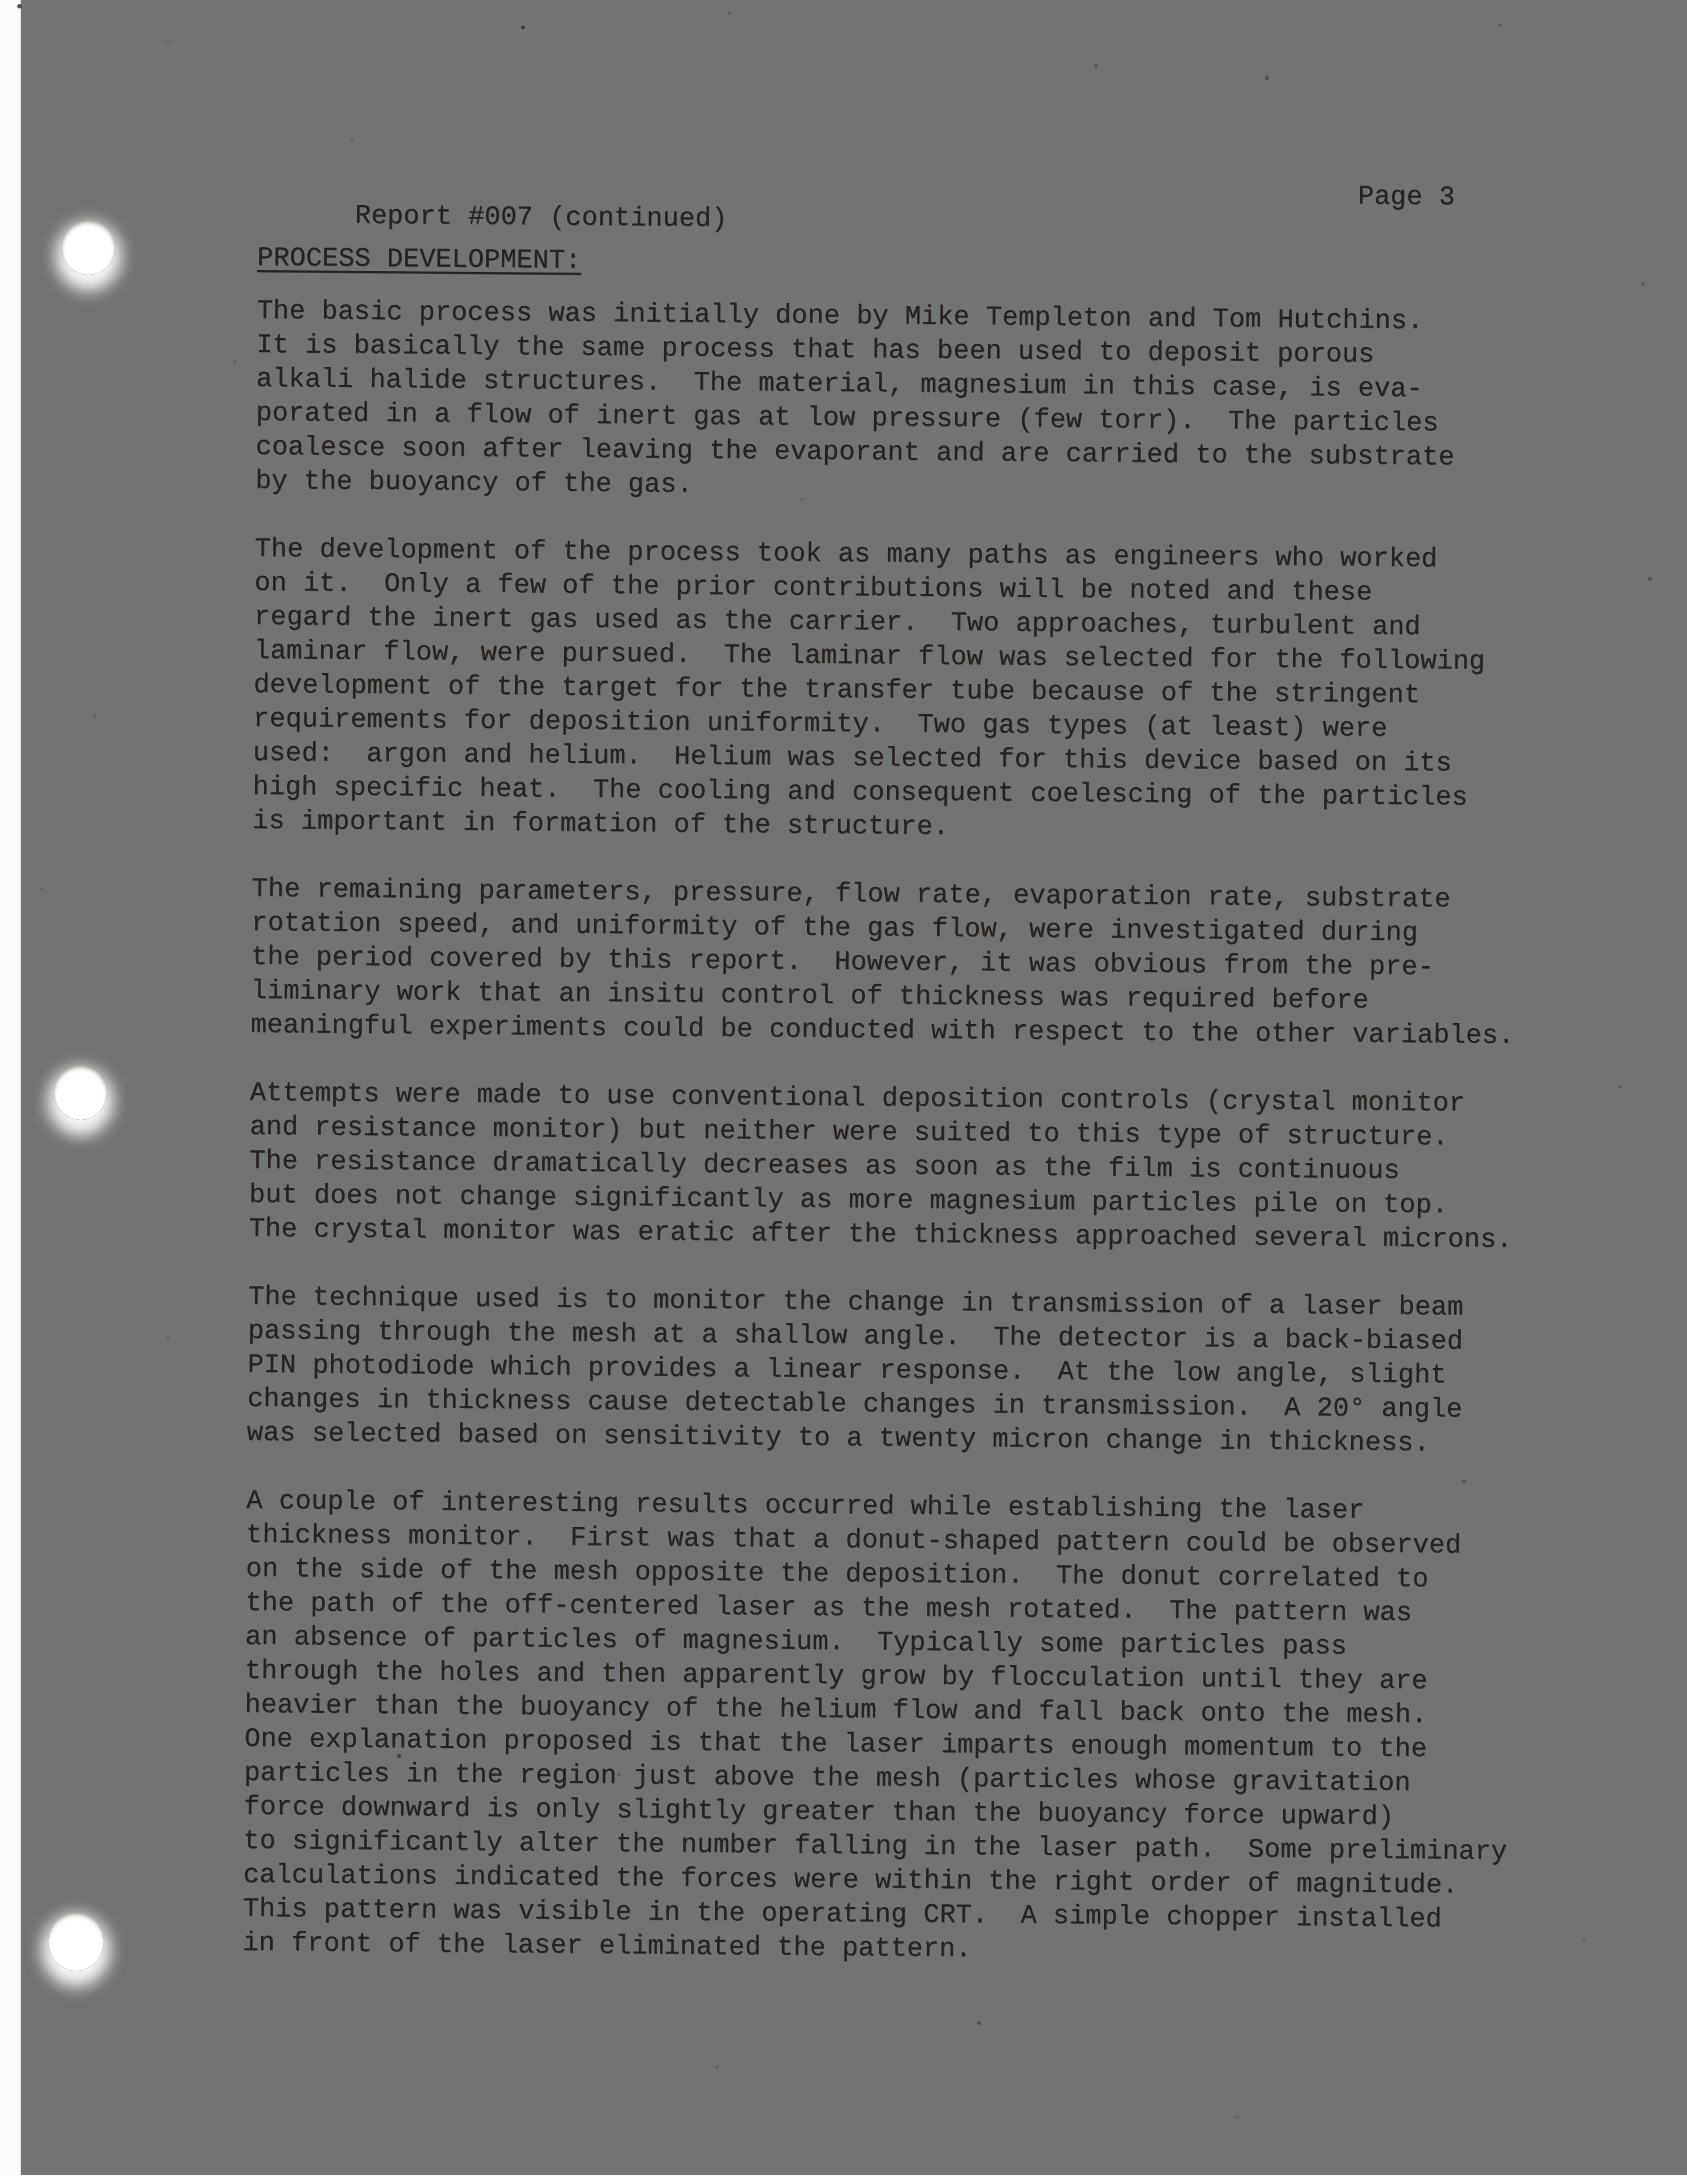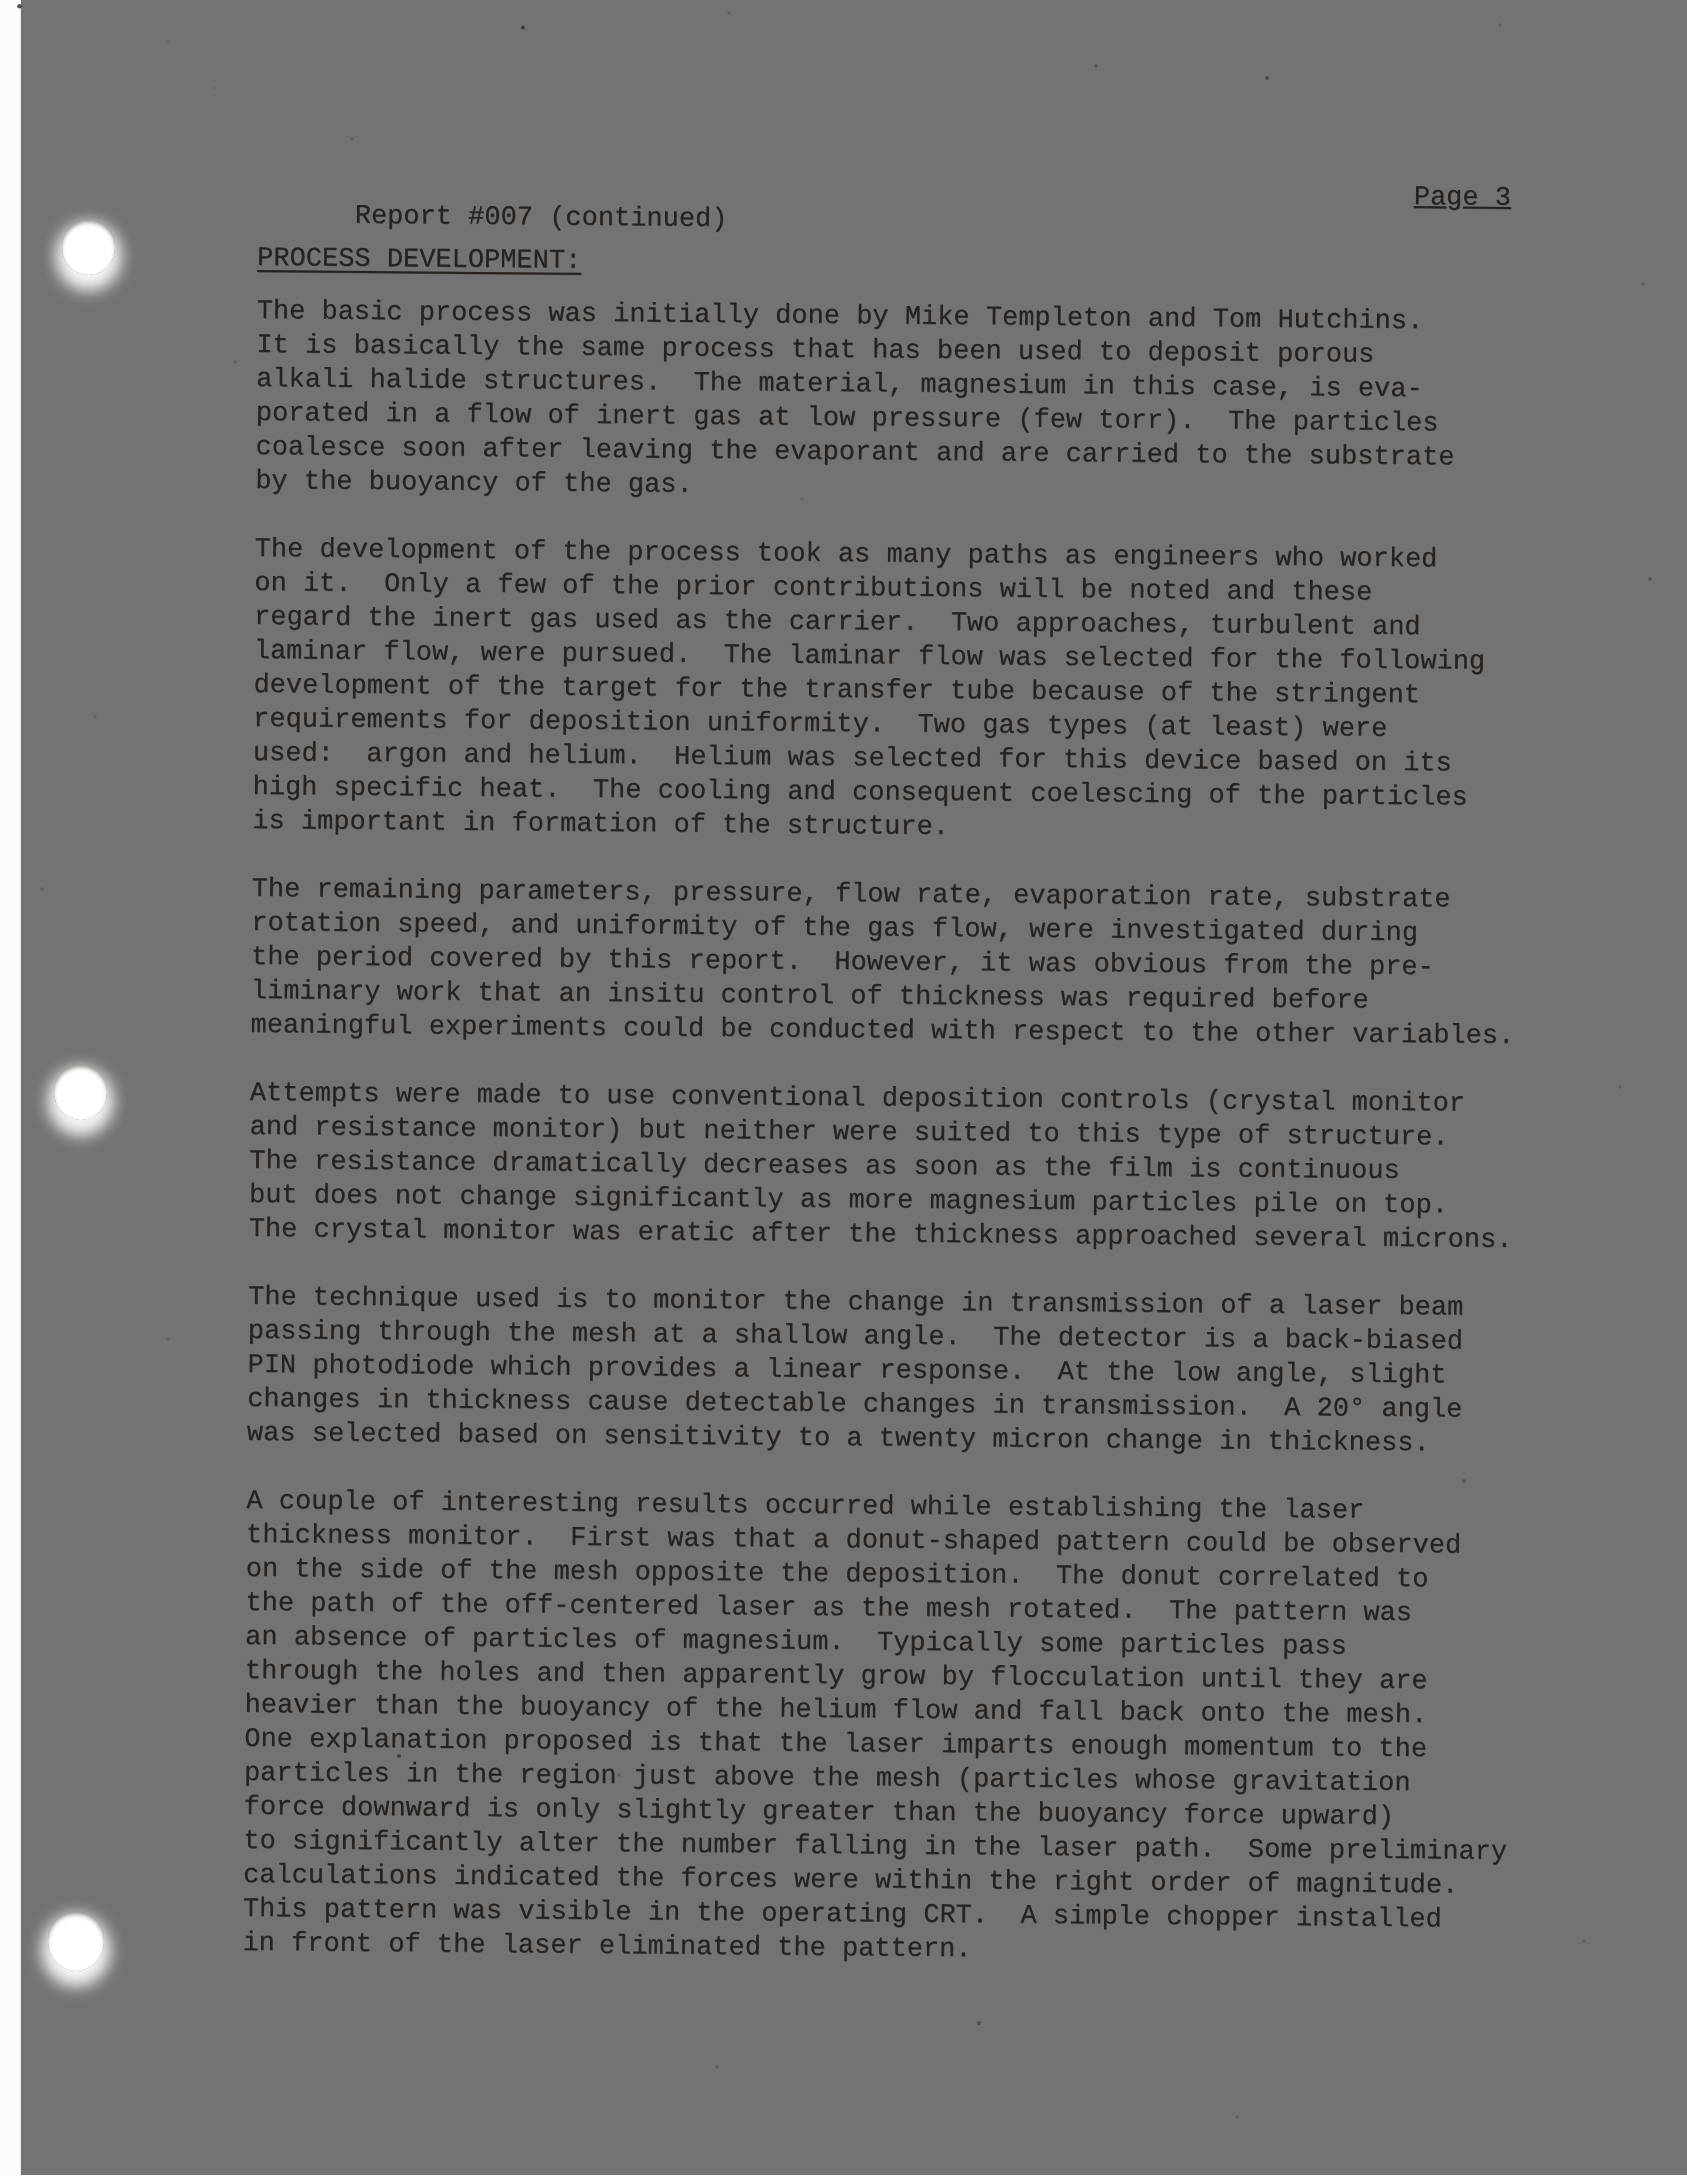--- a/index.html
+++ b/index.html
@@ -79,21 +79,21 @@
   
   .typed {
     position: absolute; left: 258px; top: 164px; width: 1343px;
     transform: rotate(0.5deg); transform-origin: 0 0;
     color: #262220;
     font-size: 27px; line-height: 34px;
     text-shadow: 0.4px 0.5px 0.5px rgba(40,34,28,0.55);
   }
 
   .hdr { position: absolute; left: 0; top: 0; width: 100%; height: 34px; white-space: pre; }
-  .hdr-right { position: absolute; left: 1156px; top: 6px; white-space: pre; text-decoration: underline; }
+  .hdr-right { position: absolute; left: 1100px; top: 6px; white-space: pre; }
 
   .heading {
     position: absolute; left: 0; top: 77px; white-space: pre;
     text-decoration: underline;
     text-decoration-thickness: 2.3px;
     text-underline-offset: 4.6px;
   }
 
   .body-text { position: absolute; left: 0; top: 130px; }
   .para { margin: 0 0 34px 0; white-space: pre; }

